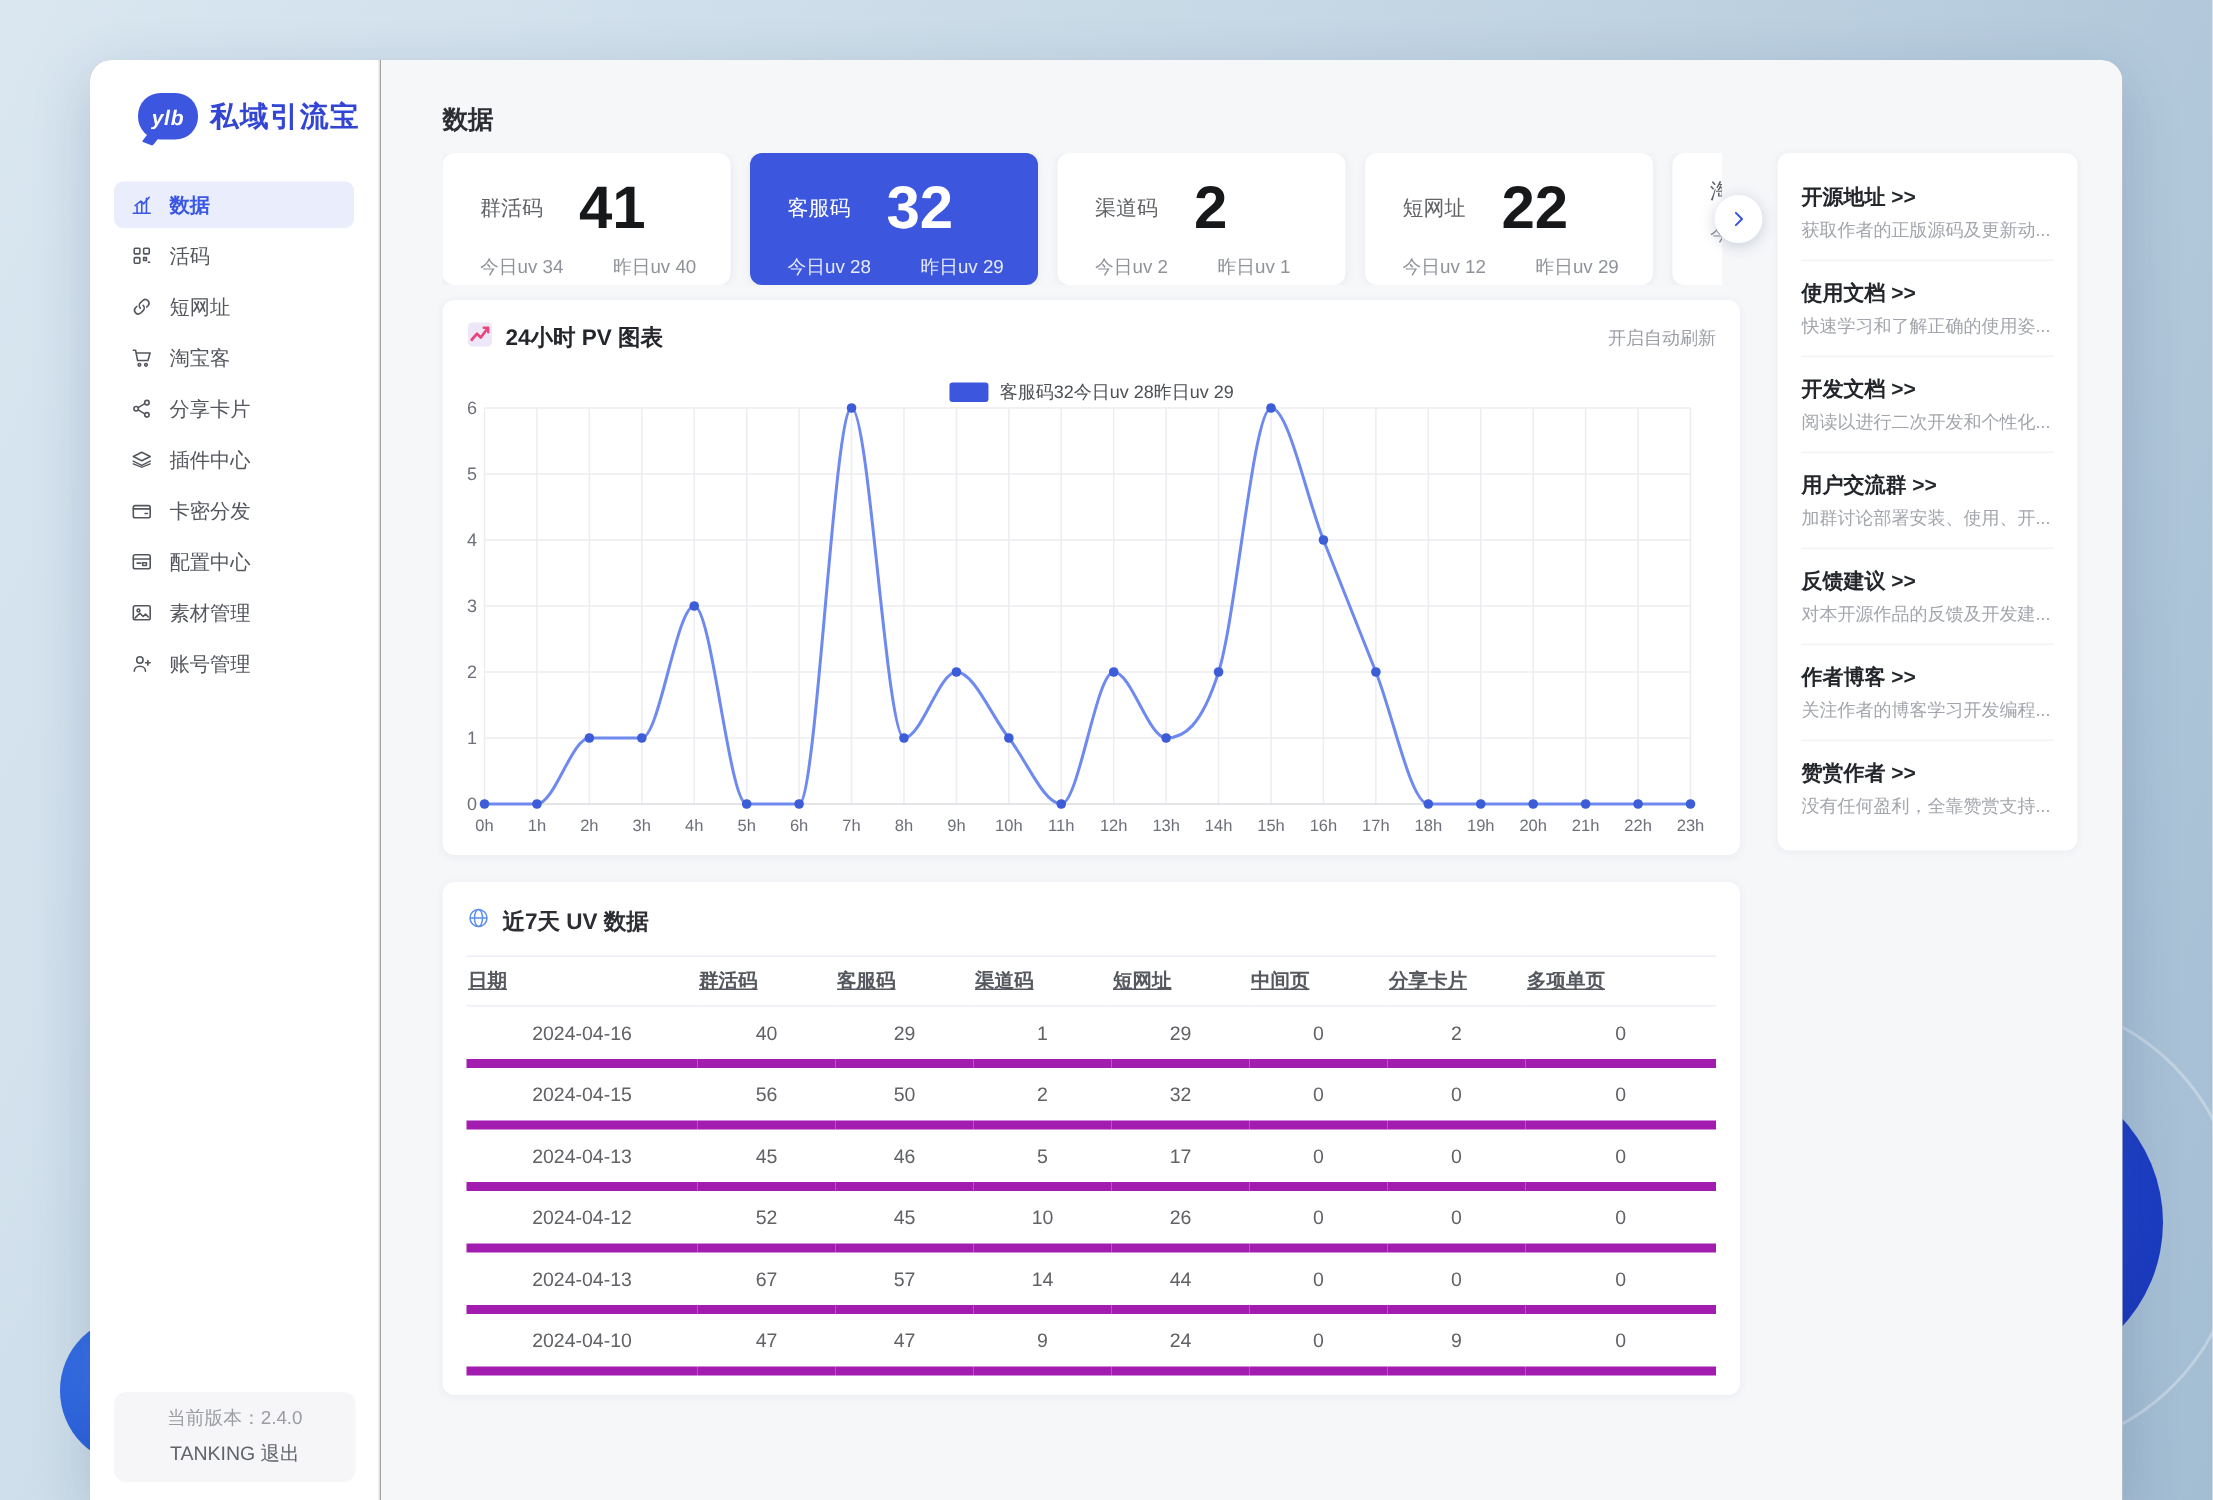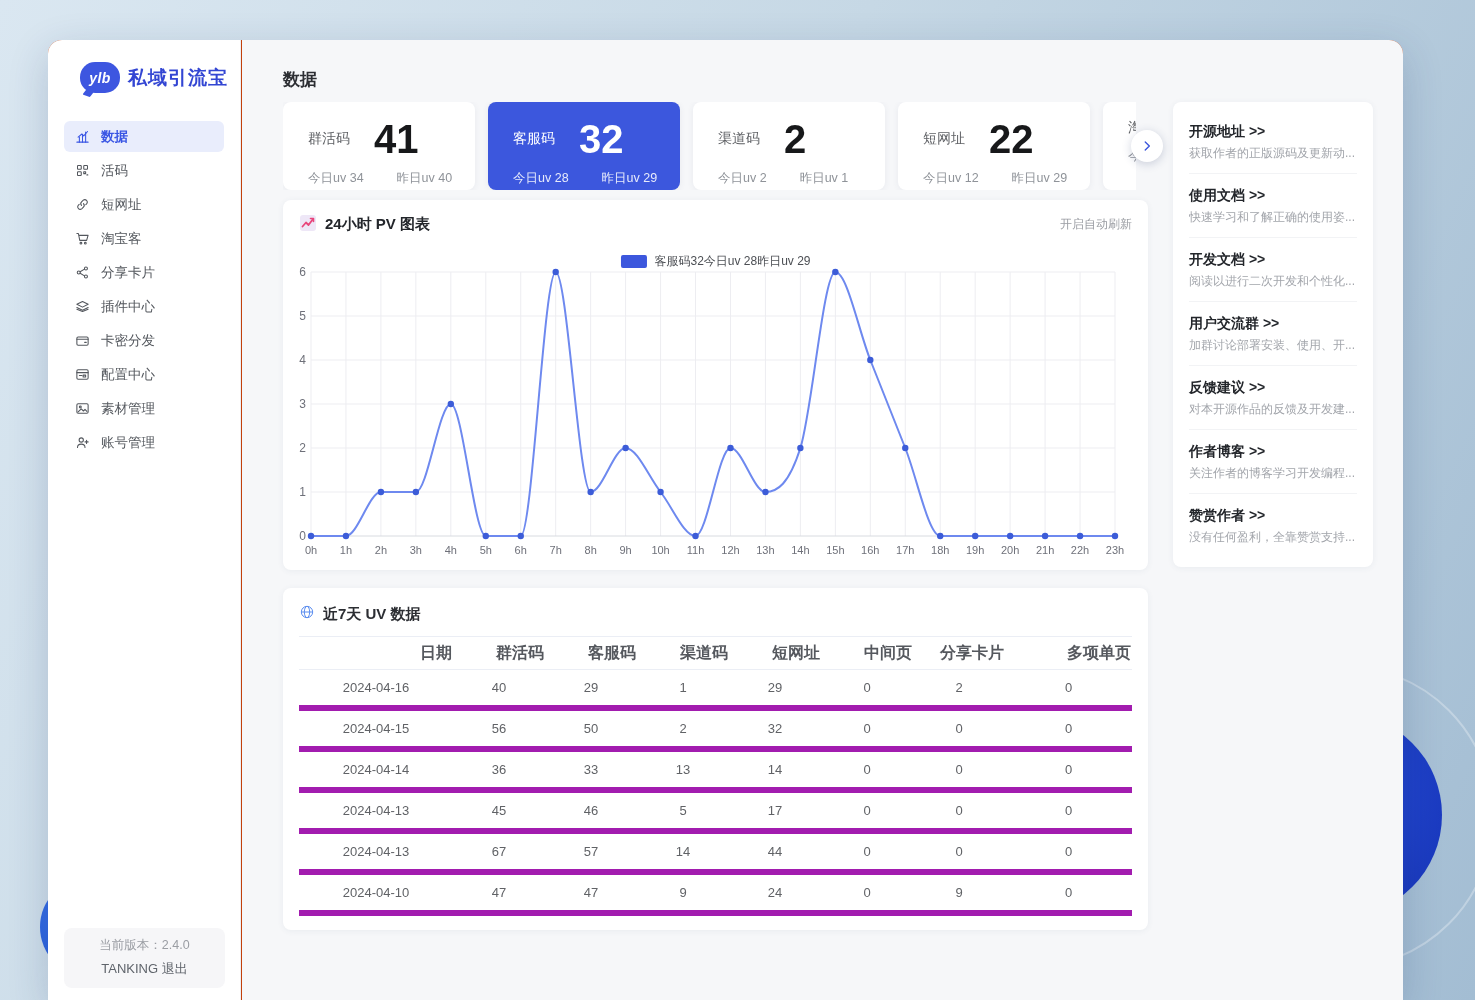--- a/index.html
+++ b/index.html
@@ -6,21 +6,21 @@
   body {
     width:1475px; height:1000px; overflow:hidden; position:relative;
     font-family:"Liberation Sans","DejaVu Sans",sans-serif;
     background:linear-gradient(115deg,#dae7f1 0%,#c6d8e5 45%,#a3bdd3 100%);
   }
   .deco { position:absolute; border-radius:50%; }
   .deco-ring { left:1190px; top:665px; width:300px; height:300px; border:2px solid rgba(255,255,255,.30); background:transparent; z-index:0; }
   .deco-right { left:1238px; top:713px; width:204px; height:204px; background:radial-gradient(circle at 35% 38%,#2a52e2,#1633b5); z-index:1; }
   .deco-left { left:40px; top:877px; width:100px; height:100px; background:radial-gradient(circle at 40% 35%,#3e77ec,#2257d6); z-index:1; }
 
-  .app { position:absolute; left:48px; top:40px; width:1355px; height:960px; background:#c2410c;
+  .app { position:absolute; left:60px; top:40px; width:1355px; height:960px; background:#a3a3a3;
          border-radius:14px 14px 0 0; box-shadow:0 12px 40px rgba(25,50,100,.20); overflow:hidden; z-index:2; }
 
   
   .sidebar { position:absolute; left:0; top:0; width:193px; height:100%; background:#fff; border-right:1px solid #eef0f4; box-sizing:border-box; }
   .brand { display:flex; align-items:center; gap:8px; padding:22px 0 0 32px; }
   .logo-bubble { position:relative; width:40px; height:31px; background:#3d56e0; border-radius:15px;
                  display:flex; align-items:center; justify-content:center; }
   .logo-bubble span { color:#fff; font-size:14px; font-weight:700; font-style:italic; letter-spacing:.5px; }
   .logo-bubble:after { content:""; position:absolute; left:5px; bottom:-3px; width:9px; height:9px; background:#3d56e0;
                  transform:skew(-25deg) rotate(18deg); border-radius:1px; }
@@ -62,22 +62,22 @@
   .legend { position:absolute; top:53px; left:50%; transform:translateX(-50%); display:flex; align-items:center; gap:8px; cursor:pointer; }
   .legend-swatch { width:26px; height:13px; border-radius:2px; background:#3c57dd; }
   .legend-text { font-size:12px; color:#4c4f54; white-space:nowrap; }
   svg.chart { position:absolute; left:16px; top:64px; }
 
   .table-card { left:41px; top:548px; width:865px; height:342px; }
   .table-head-row { display:flex; align-items:center; gap:8px; padding:16px 16px 12px; }
   .globe-icon svg { width:16px; height:16px; stroke:#5b8def; fill:none; stroke-width:1.5; }
   .table-title { font-size:15px; font-weight:700; color:#2c2e33; }
   .uv-table { width:833px; margin:0 16px; border-collapse:collapse; table-layout:fixed; }
-  .uv-table th { height:30px; font-size:16px; color:#55585e; font-weight:700; text-align:right;
-                 border-top:1px solid #ebeef5; border-bottom:1px solid #ebeef5; }
+  .uv-table th { height:30px; font-size:13px; color:#55585e; font-weight:700; text-align:left;
+                 border-top:1px solid #ebeef5; border-bottom:1px solid #ebeef5;text-decoration:underline; }
   .uv-table td { height:33px; font-size:13px; color:#606266; text-align:center; border-bottom:6px solid #a21caf; }
 
   .right-panel { position:absolute; left:931px; top:62px; width:200px; box-sizing:border-box; background:#fff;
                  border-radius:8px; box-shadow:0 1px 6px rgba(60,80,120,.07); padding:8px 16px 10px; }
   .rp-item { padding:13px 0 11px; border-bottom:1px solid #f2f3f5; cursor:pointer; }
   .rp-item:last-child { border-bottom:none; }
   .rp-title { font-size:14px; font-weight:700; color:#23262b; }
   .rp-desc { margin-top:4px; font-size:12px; color:#a2a5ab; white-space:nowrap; overflow:hidden; }
 </style>
 </head>
@@ -423,40 +423,40 @@
                 <td>2024-04-15</td>
                 <td>56</td>
                 <td>50</td>
                 <td>2</td>
                 <td>32</td>
                 <td>0</td>
                 <td>0</td>
                 <td>0</td>
               </tr>
               <tr>
-                <td>2024-04-14</td>
-                <td>36</td>
-                <td>33</td>
-                <td>13</td>
-                <td>14</td>
-                <td>0</td>
-                <td>0</td>
-                <td>0</td>
-              </tr>
-              <tr>
                 <td>2024-04-13</td>
                 <td>45</td>
                 <td>46</td>
                 <td>5</td>
                 <td>17</td>
                 <td>0</td>
                 <td>0</td>
                 <td>0</td>
               </tr>
               <tr>
+                <td>2024-04-12</td>
+                <td>52</td>
+                <td>45</td>
+                <td>10</td>
+                <td>26</td>
+                <td>0</td>
+                <td>0</td>
+                <td>0</td>
+              </tr>
+              <tr>
                 <td>2024-04-13</td>
                 <td>67</td>
                 <td>57</td>
                 <td>14</td>
                 <td>44</td>
                 <td>0</td>
                 <td>0</td>
                 <td>0</td>
               </tr>
               <tr>

